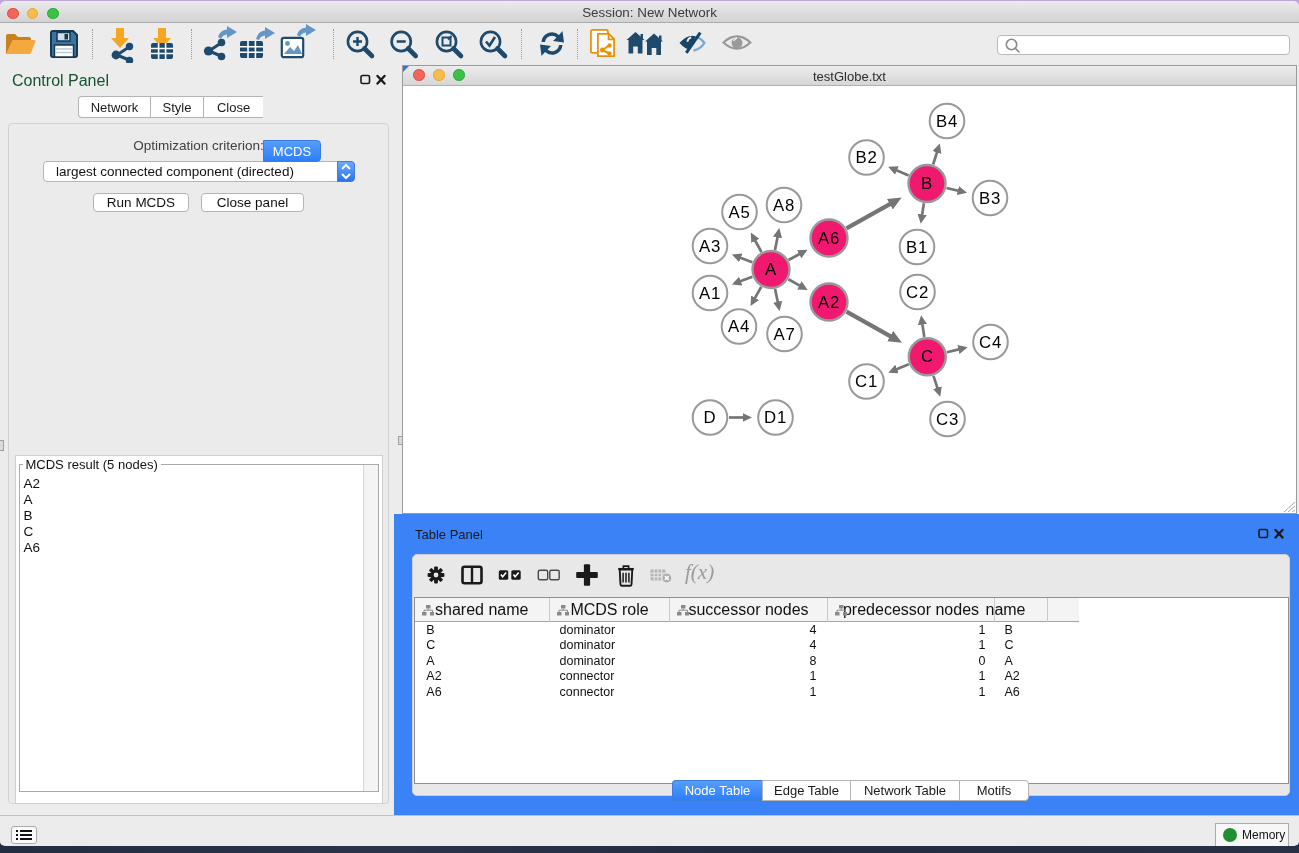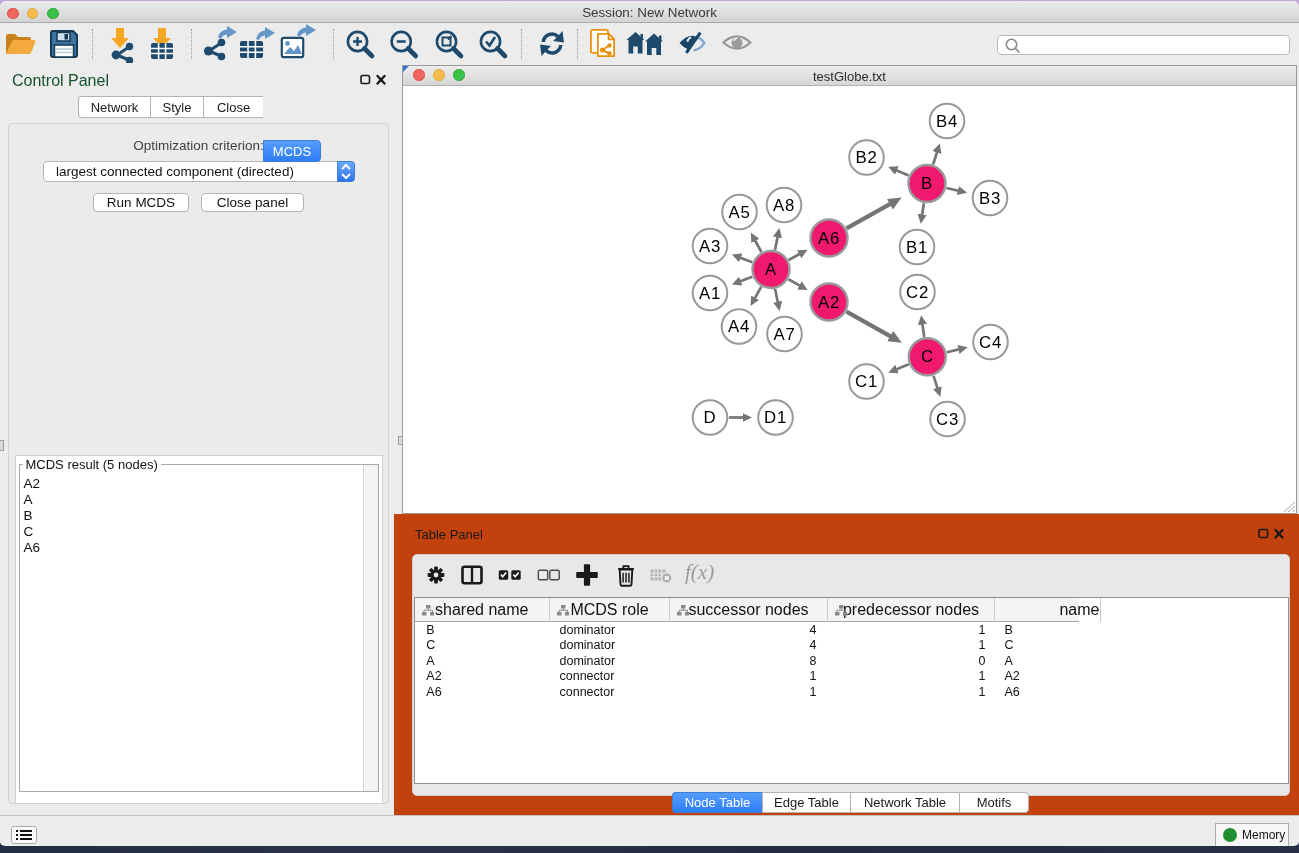--- a/index.html
+++ b/index.html
@@ -50,32 +50,32 @@
 #gwin { position:absolute; left:402px; top:63.5px; width:895px; height:449.5px; background:#fff;
   border:1px solid #9b9b9b; }
 #gtitle { position:absolute; left:0; top:0; width:100%; height:20px;
   background:linear-gradient(#ececec,#d6d6d6); border-bottom:1px solid #b1b1b1; }
 #gtitle .title { position:absolute; width:100%; text-align:center; top:3px; font-size:13px; color:#2c2c2c; }
 #graph { position:absolute; left:0px; top:20px; }
 #graph text { font-size:16.8px; letter-spacing:0.7px; fill:#000; text-anchor:middle; }
 #graph line { stroke:#757575; }
 #rgrip { position:absolute; right:1px; bottom:1px; width:11px; height:10px; }
 
-#tpanel { position:absolute; left:394px; top:513px; width:905px; height:302px; background:#c2410c; }
+#tpanel { position:absolute; left:394px; top:513px; width:905px; height:302px; background:#3b82f6; }
 #tpanel .hdr { position:absolute; left:21px; top:13px; font-size:13px; color:#1a1a1a; }
 #tcontainer { position:absolute; left:18px; top:39.5px; width:878px; height:242px; background:#e8e8e8;
   border:1px solid #d0d0d0; border-radius:5px; }
 #ttable { position:absolute; left:0.5px; top:42.5px; width:875.5px; height:186.5px; background:#fff;
   border:1px solid #8f8f8f; }
 #thead { position:absolute; left:0; top:0; width:664px; height:23.5px; background:#f4f4f4;
   border-bottom:1px solid #a6a6a6; font-size:16px; color:#111; }
 #thead .col { position:absolute; top:0; height:23.5px; border-right:1px solid #c9c9c9; text-align:center; line-height:24px; }
 #tbody { position:absolute; left:0; top:25.7px; width:100%; font-size:12.5px; color:#111; }
 #tbody .row { position:absolute; height:16px; line-height:16px; }
-#ttabs { position:absolute; left:278px; top:278px; height:24px; display:flex; }
+#ttabs { position:absolute; left:278px; top:266px; height:24px; display:flex; }
 #ttabs .tab { height:21px; font-size:13px; color:#1a1a1a; background:#fff; border:1px solid #b3b3b3;
   border-right:none; display:flex; align-items:center; justify-content:center; }
 #ttabs .tab:first-child { border-radius:4px 0 0 4px; }
 #ttabs .tab:last-child { border-radius:0 4px 4px 0; border-right:1px solid #b3b3b3; }
 #ttabs .tab.sel { background:linear-gradient(#569dfc,#2e7ef8); color:#fff; border-color:#3a7ddb; }
 
 #statusbar { position:absolute; left:0; top:813.5px; width:100%; height:30px; background:#ececec;
   border-top:1px solid #c0c0c0; }
 #listbtn { position:absolute; left:11px; top:10px; width:26px; height:18px; background:#fafafa;
   border:1px solid #ababab; border-radius:3px; }
@@ -475,21 +475,21 @@
 <div class="col" style="left:413.5px;width:167px;"><svg width="12" height="11" style="position:absolute;left:7px;top:7px">
                 <g fill="#8a8a8a">
 <rect x="4" y="0" width="4.5" height="3.5"></rect>
                   <rect x="0" y="7" width="4.5" height="3.5"></rect>
                   <rect x="8" y="7" width="4.5" height="3.5"></rect>
 </g>
                 <g stroke="#8a8a8a" stroke-width="1">
                   <path d="M6.2,3.5 L6.2,5.2 M2,5.2 L10.5,5.2 M2,5.2 L2,7 M10.5,5.2 L10.5,7" fill="none"></path>
                 </g>
               </svg>predecessor nodes</div>
-<div class="col" style="left:603px;width:83px;text-align:right;">name</div>
+<div class="col" style="left:550px;width:83px;">name</div>
           </div>
       <div id="tbody">
             <div class="row" style="left:11.8px; top:-1.7px;">B</div>
 <div class="row" style="left:145px; top:-1.7px;">dominator</div>
 <div class="row" style="left:330px; top:-1.7px; width:72px; text-align:right;">4</div>
 <div class="row" style="left:499px; top:-1.7px; width:72px; text-align:right;">1</div>
 <div class="row" style="left:590px; top:-1.7px;">B</div>
 <div class="row" style="left:11.8px; top:13.7px;">C</div>
 <div class="row" style="left:145px; top:13.7px;">dominator</div>
 <div class="row" style="left:330px; top:13.7px; width:72px; text-align:right;">4</div>

